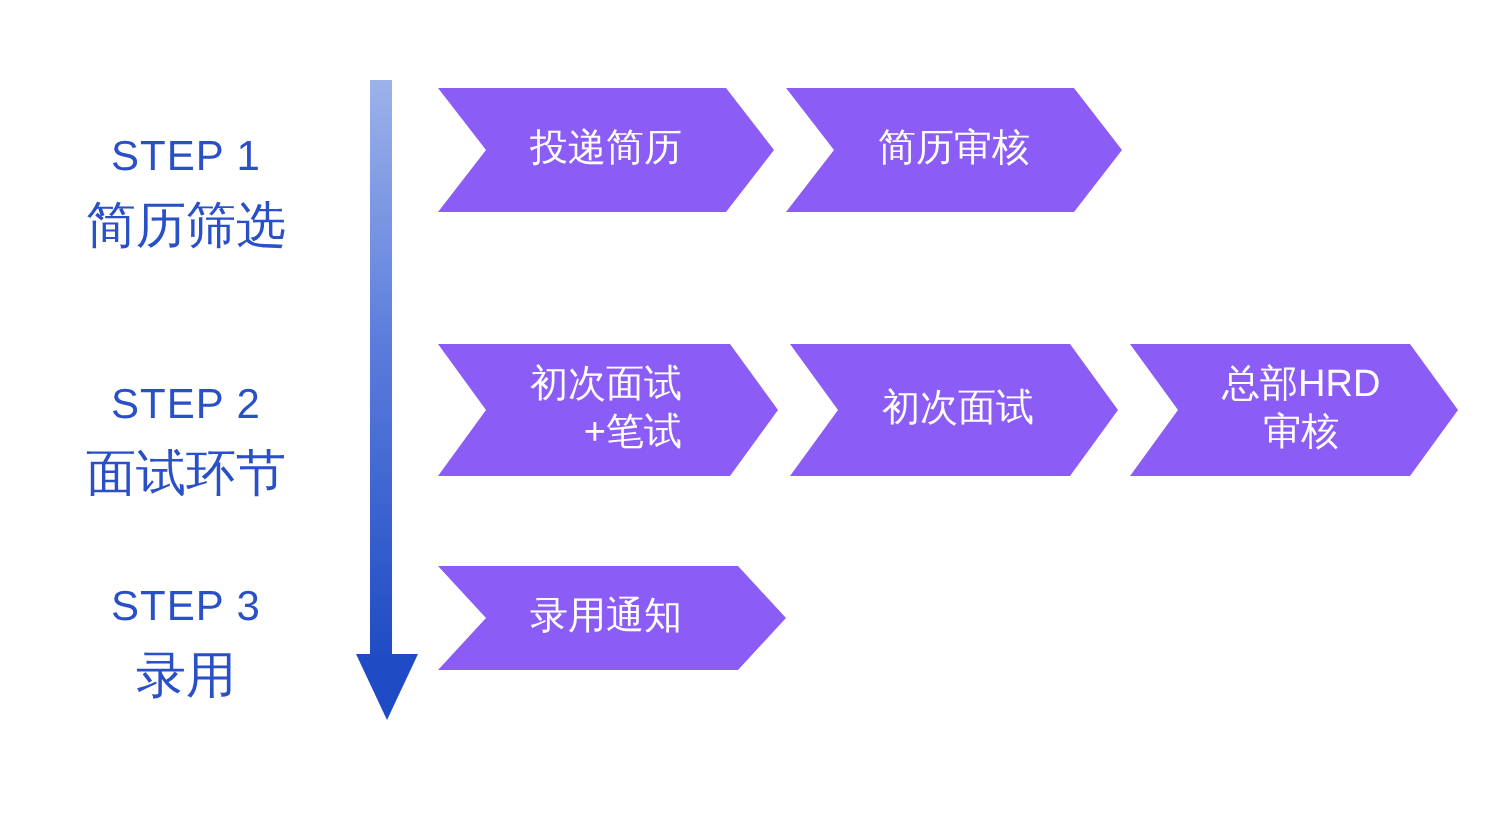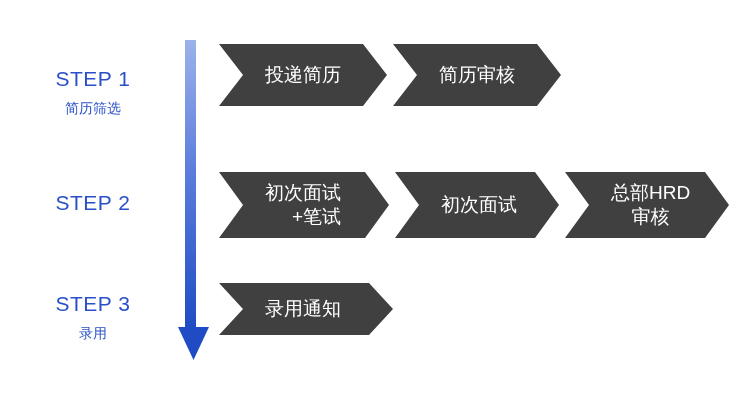--- a/index.html
+++ b/index.html
@@ -32,21 +32,21 @@
     line-height: 1.0;
   }
   .step-label .step-title {
     display: block;
     font-size: 21px;
     letter-spacing: 0.5px;
     white-space: nowrap;
   }
   .step-label .step-sub {
     display: block;
-    font-size: 14px;
+    font-size: 25px;
     margin-top: 12px;
     white-space: nowrap;
   }
 
   #step-label-1 { left: 18px; top: 40px; margin-top: 28px; }
   #step-label-2 { left: 18px; top: 172px; margin-top: 20px; }
   #step-label-3 { left: 18px; top: 293px; }
 
   
   #vertical-arrow {
@@ -62,21 +62,21 @@
     position: absolute;
     display: flex;
     align-items: flex-start;
   }
   #chev-row-1 { left: 219px; top: 44px; }
   #chev-row-2 { left: 219px; top: 172px; }
   #chev-row-3 { left: 219px; top: 283px; }
 
   .chevron {
     position: relative;
-    background: #404040;
+    background: #8b5cf6;
     display: flex;
     align-items: center;
     box-sizing: border-box;
     margin-right: 6px;
     -webkit-clip-path: polygon(0 0, calc(100% - 24px) 0, 100% 50%, calc(100% - 24px) 100%, 0 100%, 24px 50%);
     clip-path: polygon(0 0, calc(100% - 24px) 0, 100% 50%, calc(100% - 24px) 100%, 0 100%, 24px 50%);
   }
   .chevron:last-child { margin-right: 0; text-align: center; }
 
   .chev-text {
@@ -102,20 +102,21 @@
 
 <div id="diagram">
 
   <div class="step-label" id="step-label-1">
     <span class="step-title">STEP 1</span>
     <span class="step-sub">简历筛选</span>
   </div>
 
   <div class="step-label" id="step-label-2">
     <span class="step-title">STEP 2</span>
+    <span class="step-sub">面试环节</span>
   </div>
 
   <div class="step-label" id="step-label-3">
     <span class="step-title">STEP 3</span>
     <span class="step-sub">录用</span>
   </div>
 
   <div id="vertical-arrow">
     <svg width="36" height="322" viewBox="0 0 36 322" xmlns="http://www.w3.org/2000/svg">
       <defs>

